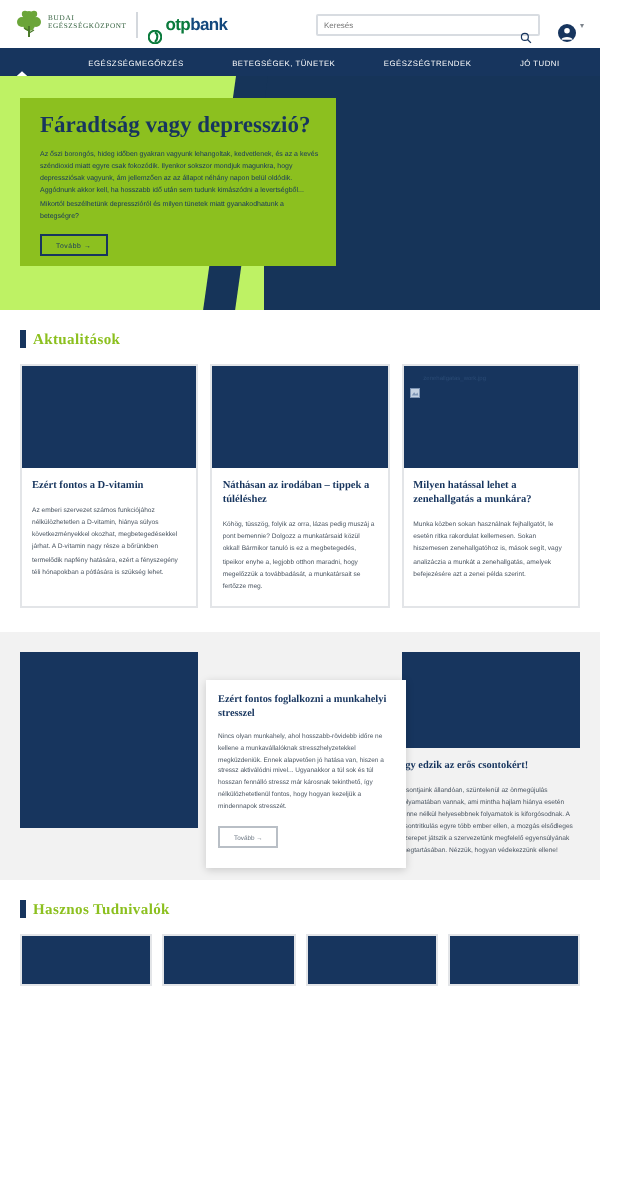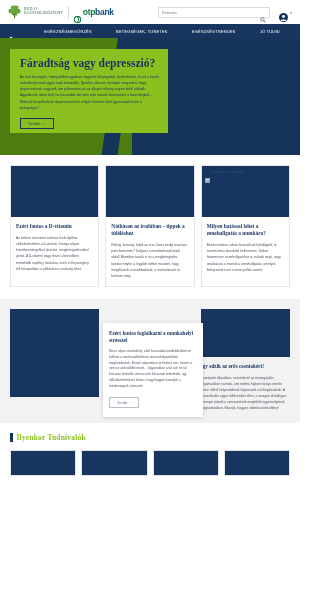--- a/index.html
+++ b/index.html
@@ -50,21 +50,21 @@
   }
   .nav-home { width:24px; display:flex; justify-content:flex-start; align-items:center; }
   .home-icon { width:6px; height:6px; display:block; }
   .nav-items { display:flex; flex:1; justify-content:space-around; align-items:center; }
   .nav-item {
     font-size:3.9px; color:#ffffff; letter-spacing:0.25px;
     text-transform:uppercase; white-space:nowrap; cursor:pointer;
   }
 
   
-  .hero { position:relative; height:117px; background:#4d7c0f; overflow:hidden; }
+  .hero { position:relative; height:117px; background:#bef264; overflow:hidden; }
   .hero-navy { position:absolute; right:0; top:0; width:168px; height:117px; background:#163459; }
   .hero-navy:after{
     content:""; position:absolute; left:-14px; top:0; width:16px; height:117px;
     background:#163459; transform:skewX(-8deg); transform-origin:top left;
   }
   .hero-green {
     position:absolute; left:10px; top:11px; width:158px; height:84px;
     background:#8cc01f; padding:8px 10px 0 10px; z-index:3;
   }
   .hero-title {
@@ -219,20 +219,24 @@
   <div class="hero">
     <div class="hero-navy"></div>
     <div class="hero-green">
       <div class="hero-title">Fáradtság vagy depresszió?</div>
       <div class="hero-body">Az őszi borongós, hideg időben gyakran vagyunk lehangoltak, kedvetlenek, és az a kevés széndioxid miatt egyre csak fokozódik. Ilyenkor sokszor mondjuk magunkra, hogy depressziósak vagyunk, ám jellemzően az az állapot néhány napon belül oldódik. Aggódnunk akkor kell, ha hosszabb idő után sem tudunk kimászódni a levertségből... Mikortól beszélhetünk depresszióról és milyen tünetek miatt gyanakodhatunk a betegségre?</div>
       <button class="hero-btn">Tovább →</button>
     </div>
   </div>
 
   <div class="section">
+    <div class="sec-head">
+      <span class="sec-bar"></span>
+      <span class="sec-title">Aktualitások</span>
+    </div>
     <div class="grid3">
 
       <div class="card">
         <div class="card-img"></div>
         <div class="card-body">
           <div class="card-title">Ezért fontos a D-vitamin</div>
           <div class="card-text">Az emberi szervezet számos funkciójához nélkülözhetetlen a D-vitamin, hiánya súlyos következményekkel okozhat, megbetegedésekkel járhat. A D-vitamin nagy része a bőrünkben termelődik napfény hatására, ezért a fényszegény téli hónapokban a pótlására is szükség lehet.</div>
         </div>
       </div>
 
@@ -288,21 +292,21 @@
         <div class="card-text">Nincs olyan munkahely, ahol hosszabb-rövidebb időre ne kellene a munkavállalóknak stresszhelyzetekkel megküzdeniük. Ennek alapvetően jó hatása van, hiszen a stressz aktiválódni mivel... Ugyanakkor a túl sok és túl hosszan fennálló stressz már károsnak tekinthető, így nélkülözhetetlenül fontos, hogy hogyan kezeljük a mindennapok stresszét.</div>
         <button class="feat-btn">Tovább →</button>
       </div>
 
     </div>
   </div>
 
   <div class="section">
     <div class="sec-head">
       <span class="sec-bar"></span>
-      <span class="sec-title">Ilyenkor Tudnivalók</span>
+      <span class="sec-title">Hasznos Tudnivalók</span>
     </div>
     <div class="grid4">
       <div class="mini"></div>
       <div class="mini"></div>
       <div class="mini"></div>
       <div class="mini"></div>
     </div>
   </div>
 
 </div>

